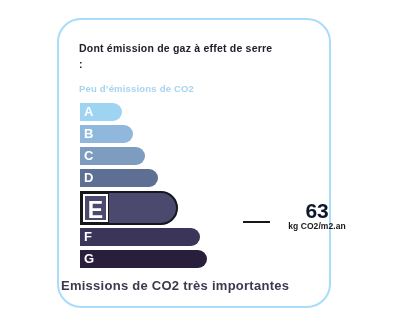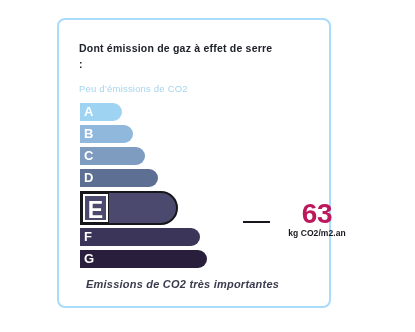--- a/index.html
+++ b/index.html
@@ -15,21 +15,21 @@
     position: relative;
   }
 
   #card {
     position: absolute;
     left: 57px;
     top: 18px;
     width: 274px;
     height: 290px;
     border: 2px solid #a8dcfa;
-    border-radius: 8px;
+    border-radius: 24px;
     background: #ffffff;
     box-sizing: border-box;
   }
 
   #title {
     position: absolute;
     left: 20px;
     top: 20px;
     width: 200px;
     font-size: 10.5px;
@@ -37,21 +37,21 @@
     color: #20222b;
     line-height: 1.55;
     letter-spacing: 0.02em;
   }
 
   #scale-top-label {
     position: absolute;
     left: 20px;
     top: 63px;
     font-size: 9.5px;
-    font-weight: normal;
+    font-weight: bold;
     color: #a6d4ef;
     letter-spacing: 0.02em;
   }
 
   #bars {
     position: absolute;
     left: 21px;
     top: 83px;
     width: 230px;
   }
@@ -121,42 +121,41 @@
   }
 
   #value-block {
     position: absolute;
     left: 215px;
     top: 180px;
     width: 86px;
     text-align: center;
   }
   #value {
-    font-size: 28px;
-    font-weight: bold;
-    color: #be185d;
+    font-size: 21px;
+    font-weight: bold;
+    color: #0f172a;
     line-height: 1;
     letter-spacing: -0.01em;
   }
   #unit {
     font-size: 8.5px;
     font-weight: bold;
     color: #16161c;
     letter-spacing: 0.01em;
   }
 
   #footer-label {
     position: absolute;
-    left: 27px;
+    left: 2px;
     top: 258px;
-    font-size: 11px;
+    font-size: 13px;
     font-weight: bold;
     color: #3a3a4d;
     letter-spacing: 0.02em;
-    font-style: italic;
   }
 </style>
 </head>
 <body>
 
 <div id="card">
 
   <div id="title">Dont émission de gaz à effet de serre :</div>
 
   <div id="scale-top-label">Peu d’émissions de CO2</div>

